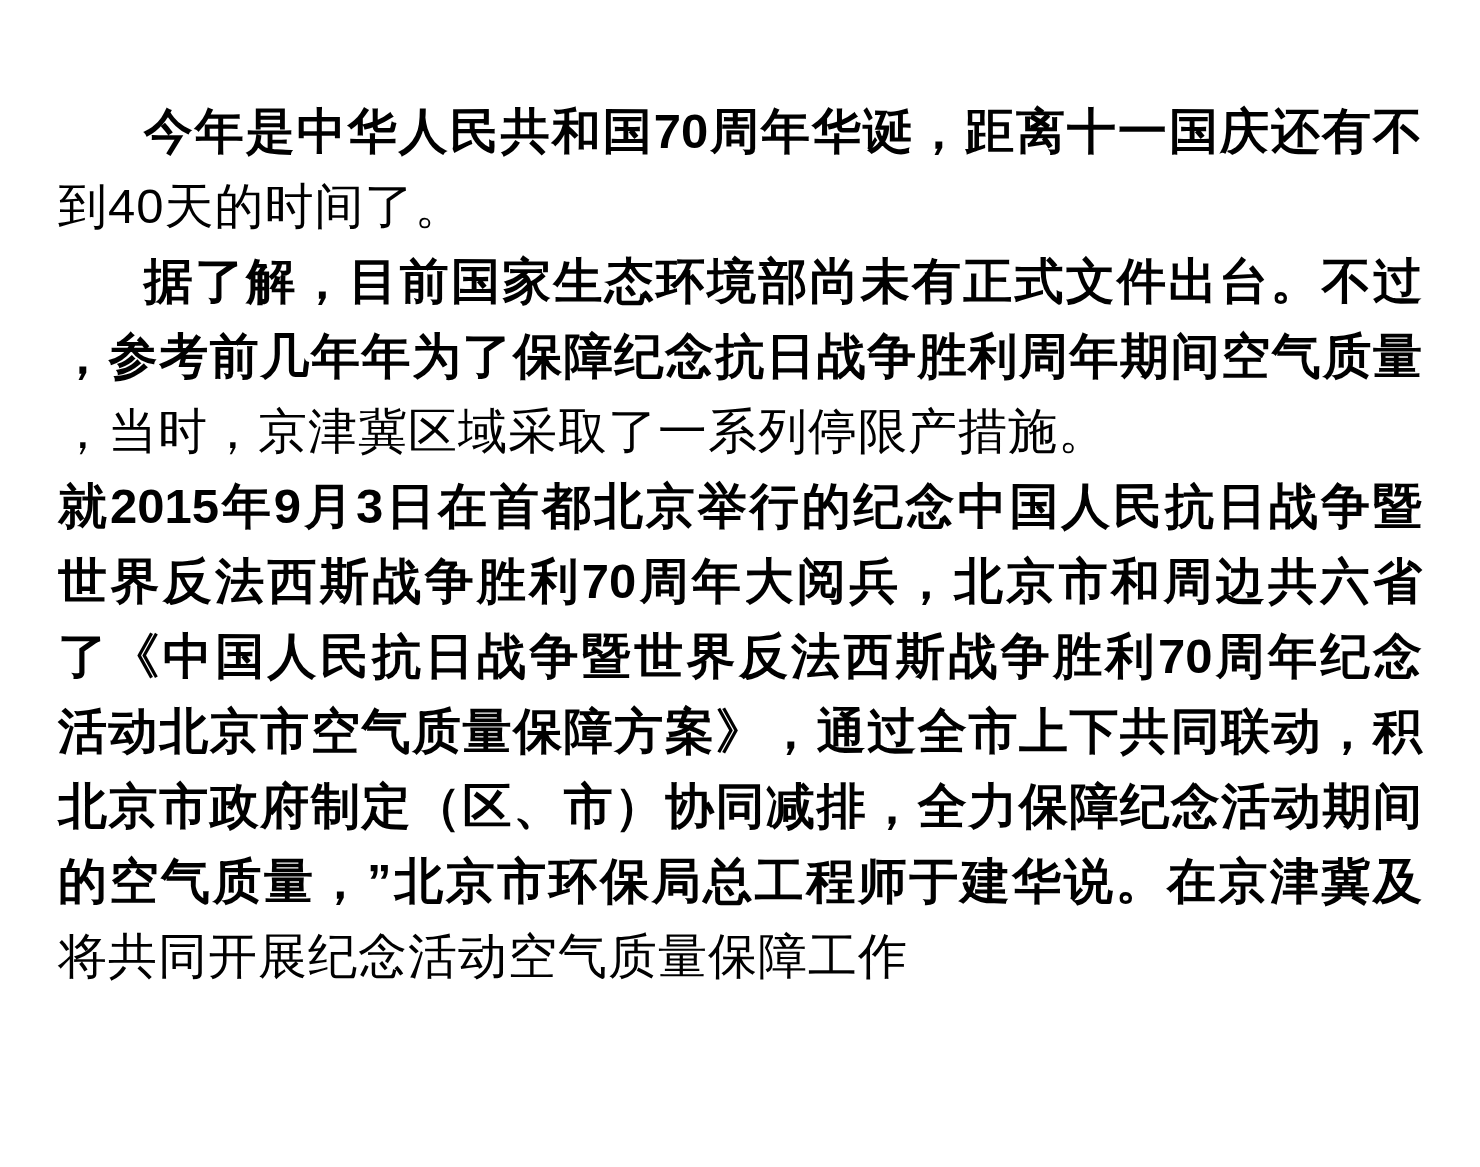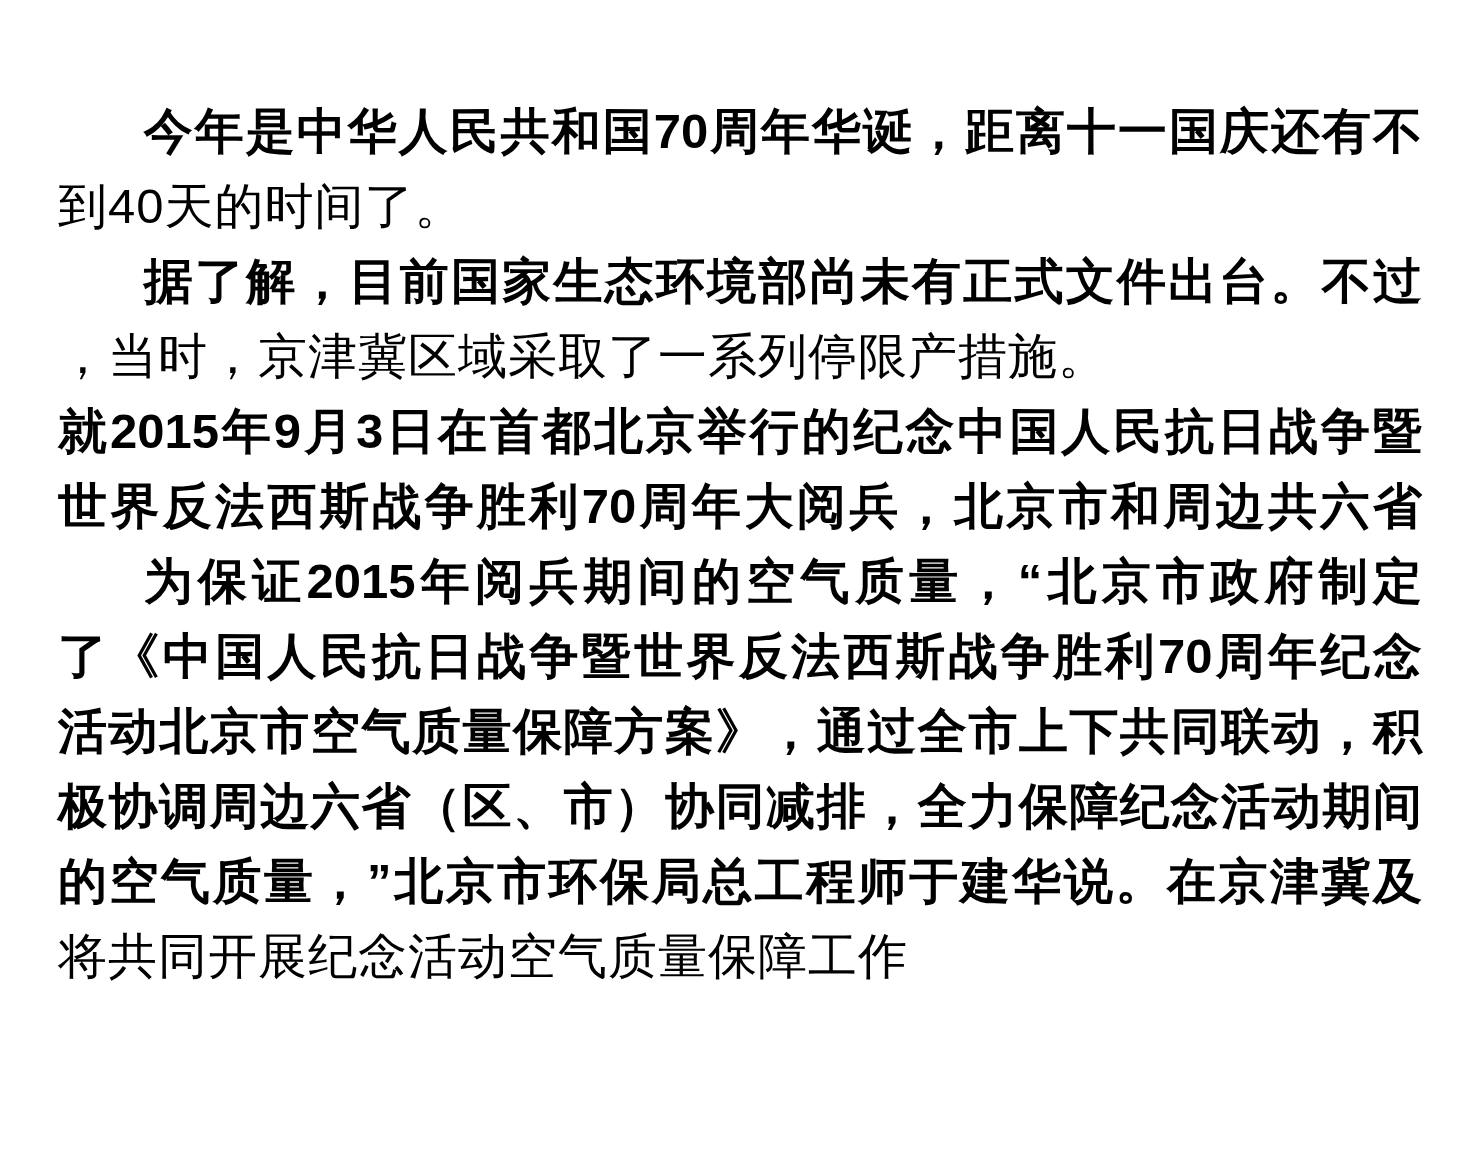--- a/index.html
+++ b/index.html
@@ -42,23 +42,23 @@
   }
 </style>
 </head>
 <body>
 
 <div class="page">
   <div>
       <div class="line just indent">今年是中华人民共和国70周年华诞，距离十一国庆还有不</div>
       <div class="line">到40天的时间了。</div>
       <div class="line just indent">据了解，目前国家生态环境部尚未有正式文件出台。不过</div>
+      <div class="line just">，参考前几年年为了保障纪念抗日战争胜利周年期间空气质量</div>
       <div class="line">，当时，京津冀区域采取了一系列停限产措施。</div>
       <div class="line just">就2015年9月3日在首都北京举行的纪念中国人民抗日战争暨</div>
       <div class="line just">世界反法西斯战争胜利70周年大阅兵，北京市和周边共六省</div>
-      <div class="line just indent">为保证2015年阅兵期间的空气质量，“北京市政府制定</div>
       <div class="line just">了《中国人民抗日战争暨世界反法西斯战争胜利70周年纪念</div>
       <div class="line just">活动北京市空气质量保障方案》，通过全市上下共同联动，积</div>
-      <div class="line just">极协调周边六省（区、市）协同减排，全力保障纪念活动期间</div>
+      <div class="line just">北京市政府制定（区、市）协同减排，全力保障纪念活动期间</div>
       <div class="line just">的空气质量，”北京市环保局总工程师于建华说。在京津冀及</div>
       <div class="line">将共同开展纪念活动空气质量保障工作</div>
     </div>
 </div>
 
 </body></html>

